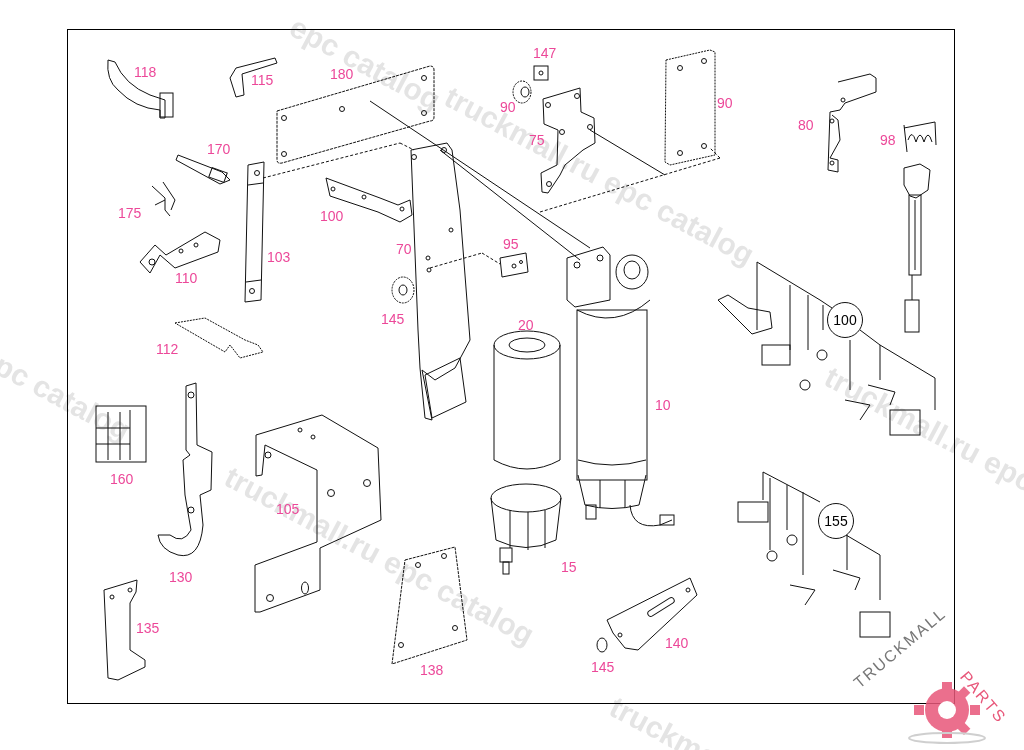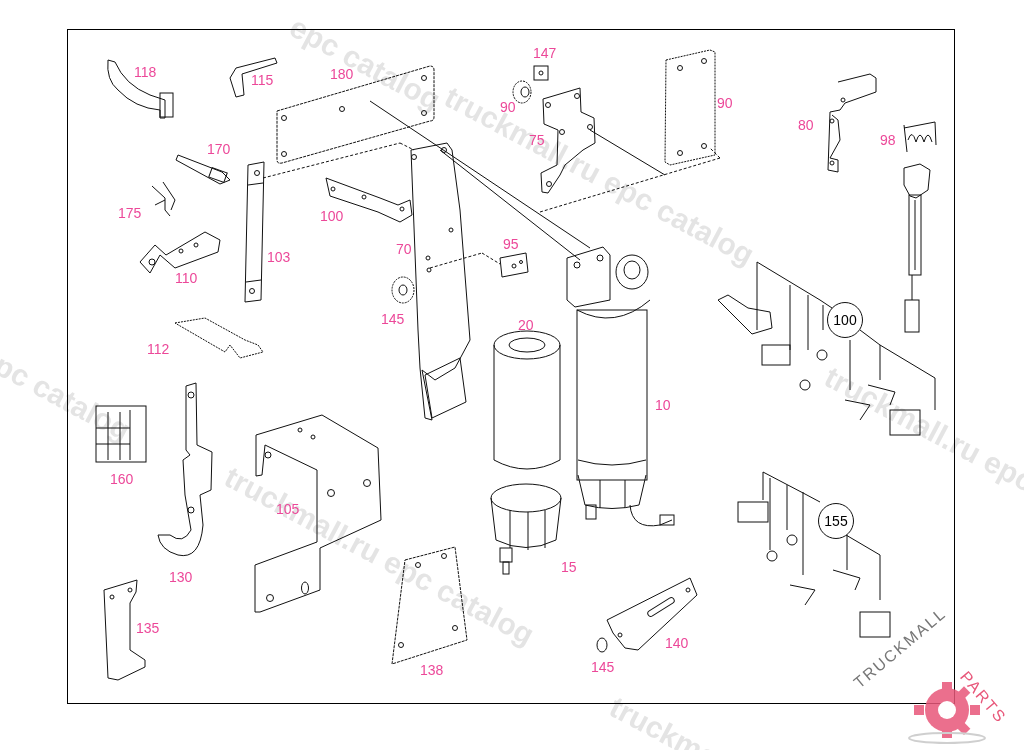--- a/index.html
+++ b/index.html
@@ -274,21 +274,21 @@
 <div class="lbl" style="left:798px;top:118px;">80</div>
 <div class="lbl" style="left:880px;top:133px;">98</div>
 <div class="lbl" style="left:207px;top:142px;">170</div>
 <div class="lbl" style="left:118px;top:206px;">175</div>
 <div class="lbl" style="left:320px;top:209px;">100</div>
 <div class="lbl" style="left:267px;top:250px;">103</div>
 <div class="lbl" style="left:175px;top:271px;">110</div>
 <div class="lbl" style="left:396px;top:242px;">70</div>
 <div class="lbl" style="left:503px;top:237px;">95</div>
 <div class="lbl" style="left:381px;top:312px;">145</div>
-<div class="lbl" style="left:147px;top:342px;">112</div>
+<div class="lbl" style="left:156px;top:342px;">112</div>
 <div class="lbl" style="left:518px;top:318px;">20</div>
 <div class="lbl" style="left:655px;top:398px;">10</div>
 <div class="lbl" style="left:110px;top:472px;">160</div>
 <div class="lbl" style="left:276px;top:502px;">105</div>
 <div class="lbl" style="left:169px;top:570px;">130</div>
 <div class="lbl" style="left:529px;top:560px;margin-left:32px;">15</div>
 <div class="lbl" style="left:136px;top:621px;">135</div>
 <div class="lbl" style="left:420px;top:663px;">138</div>
 <div class="lbl" style="left:665px;top:636px;">140</div>
 <div class="lbl" style="left:591px;top:660px;">145</div>

